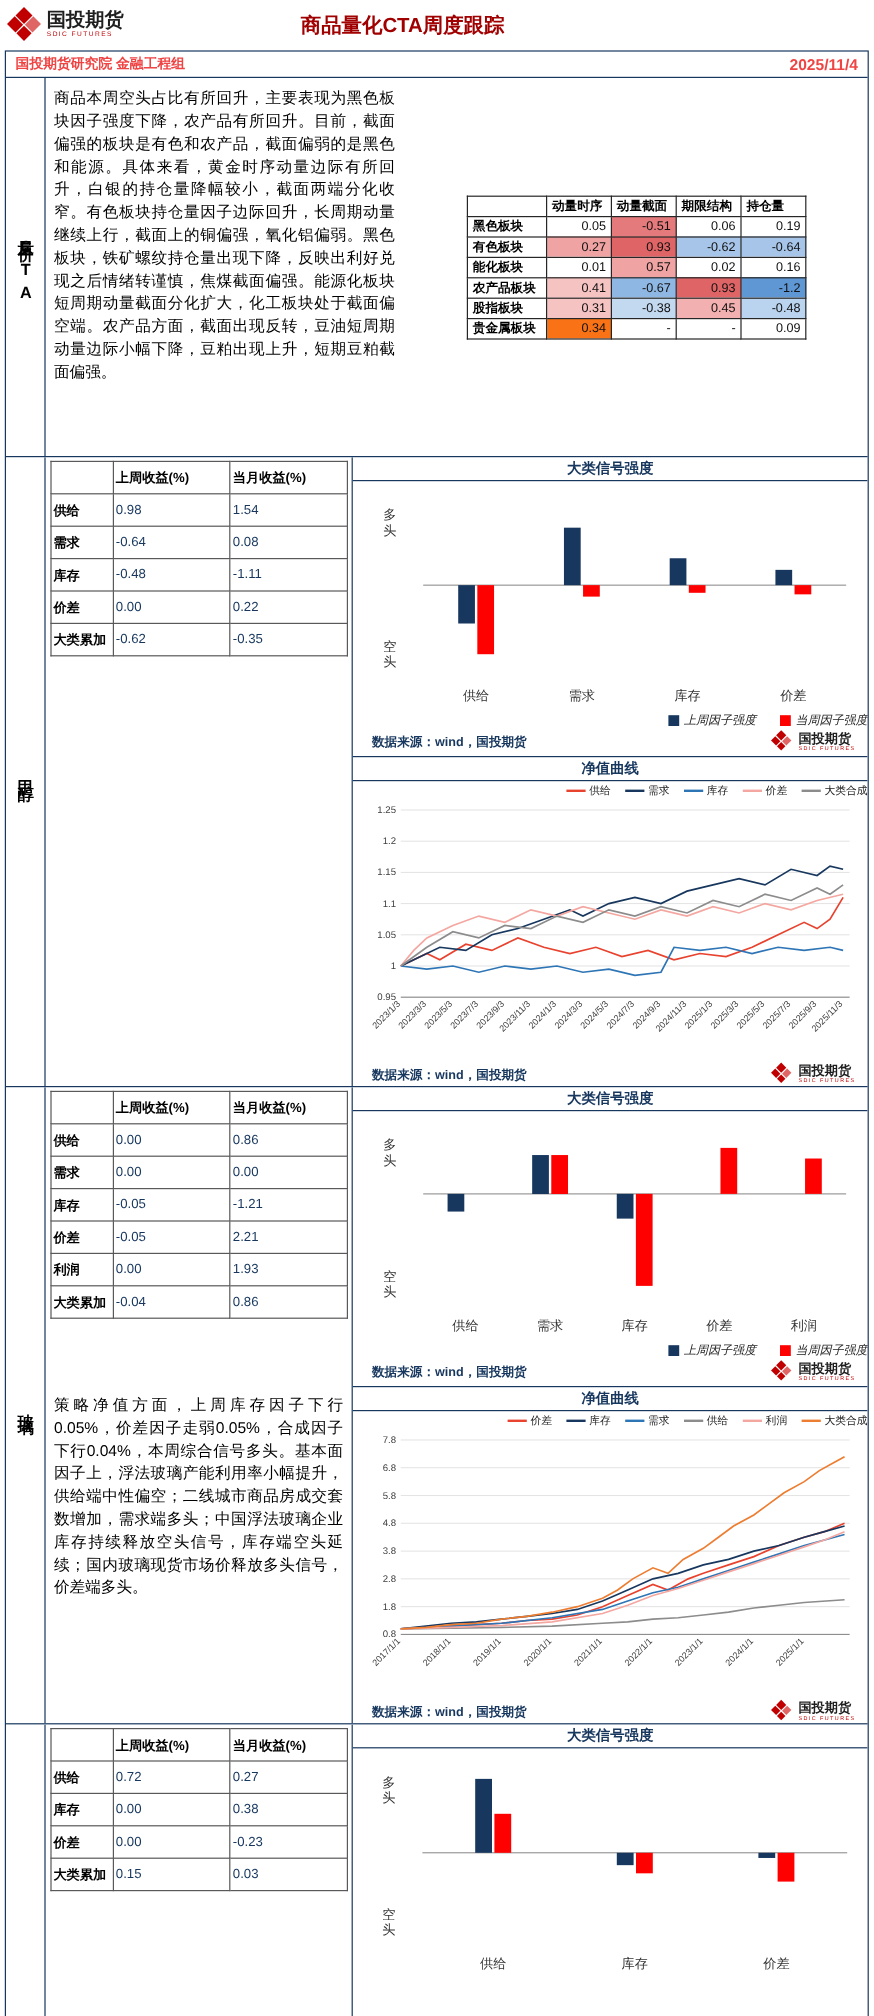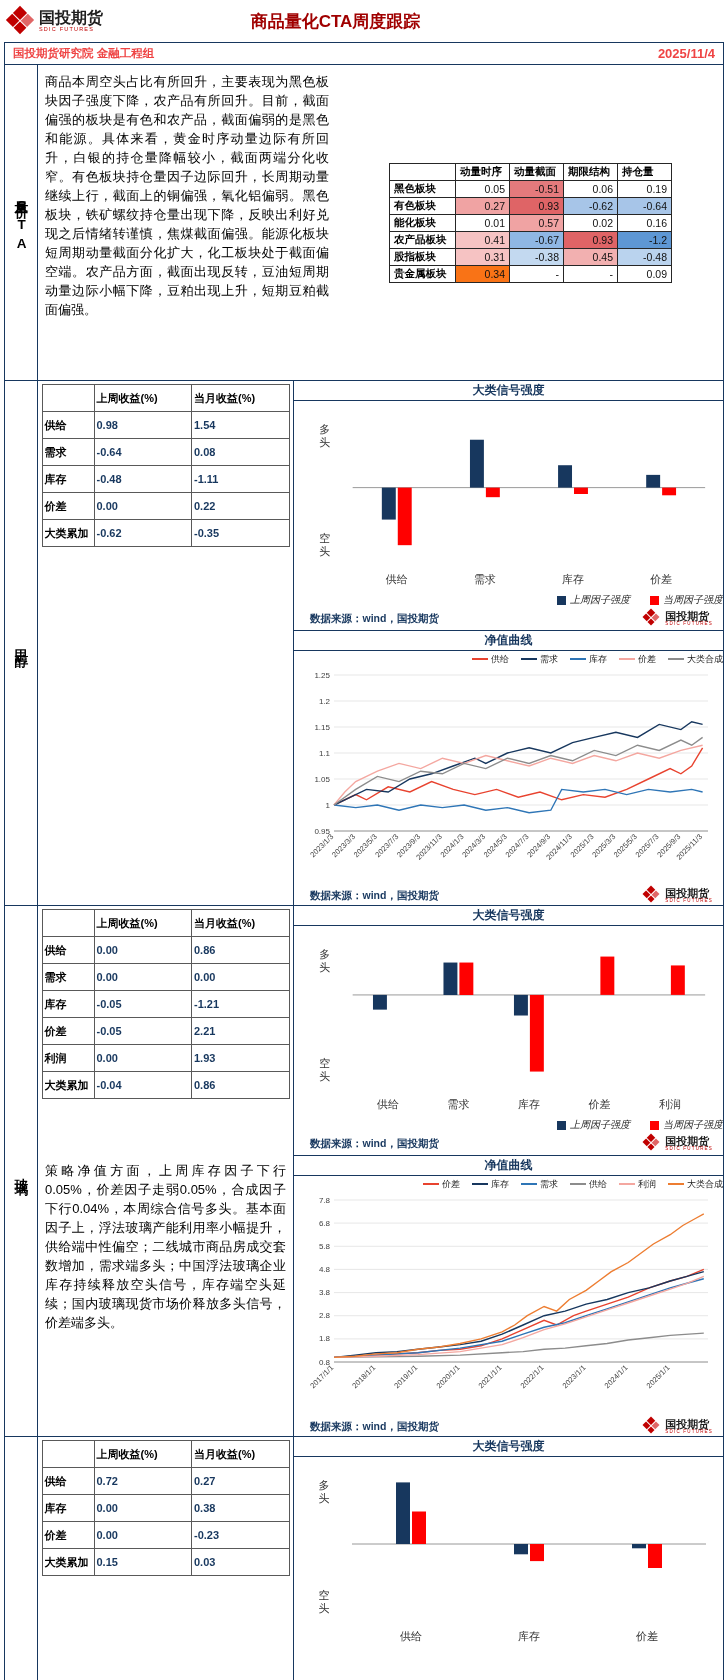--- a/index.html
+++ b/index.html
@@ -55,21 +55,21 @@
   .hm th,.hm td{border:1px solid #262626;height:17px;font-size:10.5px;padding:0 4px;white-space:nowrap}
   .hm th{font-weight:bold;text-align:left}
   .hm th.rl{text-align:left;min-width:66px}
   .hm td{text-align:right;min-width:54px;color:#111}
 
   
   .rt{border-collapse:collapse;margin:3px auto 0;width:248px;background:#fff}
   .rt th,.rt td{border:1px solid #595959;height:27px;text-align:left;font-size:11px;padding:0 2px}
   .rt th{font-weight:bold;color:#000}
   .rt th.rl{width:52px}
-  .rt td{color:#17375E;font-weight:bold}
+  .rt td{color:#17375E;font-weight:normal}
 
   
   .chart-panel{display:flex;flex-direction:column}
   .bar-panel{height:250px;border-bottom:1.6px solid #17375E}
   .chart-title{height:20px;line-height:19px;text-align:center;font-size:12px;font-weight:bold;
     color:#17375E;border-bottom:1px solid #17375E}
   .legend{display:flex;justify-content:flex-end;align-items:center}
   .bar-legend{height:16px;gap:20px;font-size:10px;font-style:italic;color:#222}
   .line-legend{height:16px;gap:12px;font-size:9px;color:#222}
   .legend .li{display:inline-flex;align-items:center}

